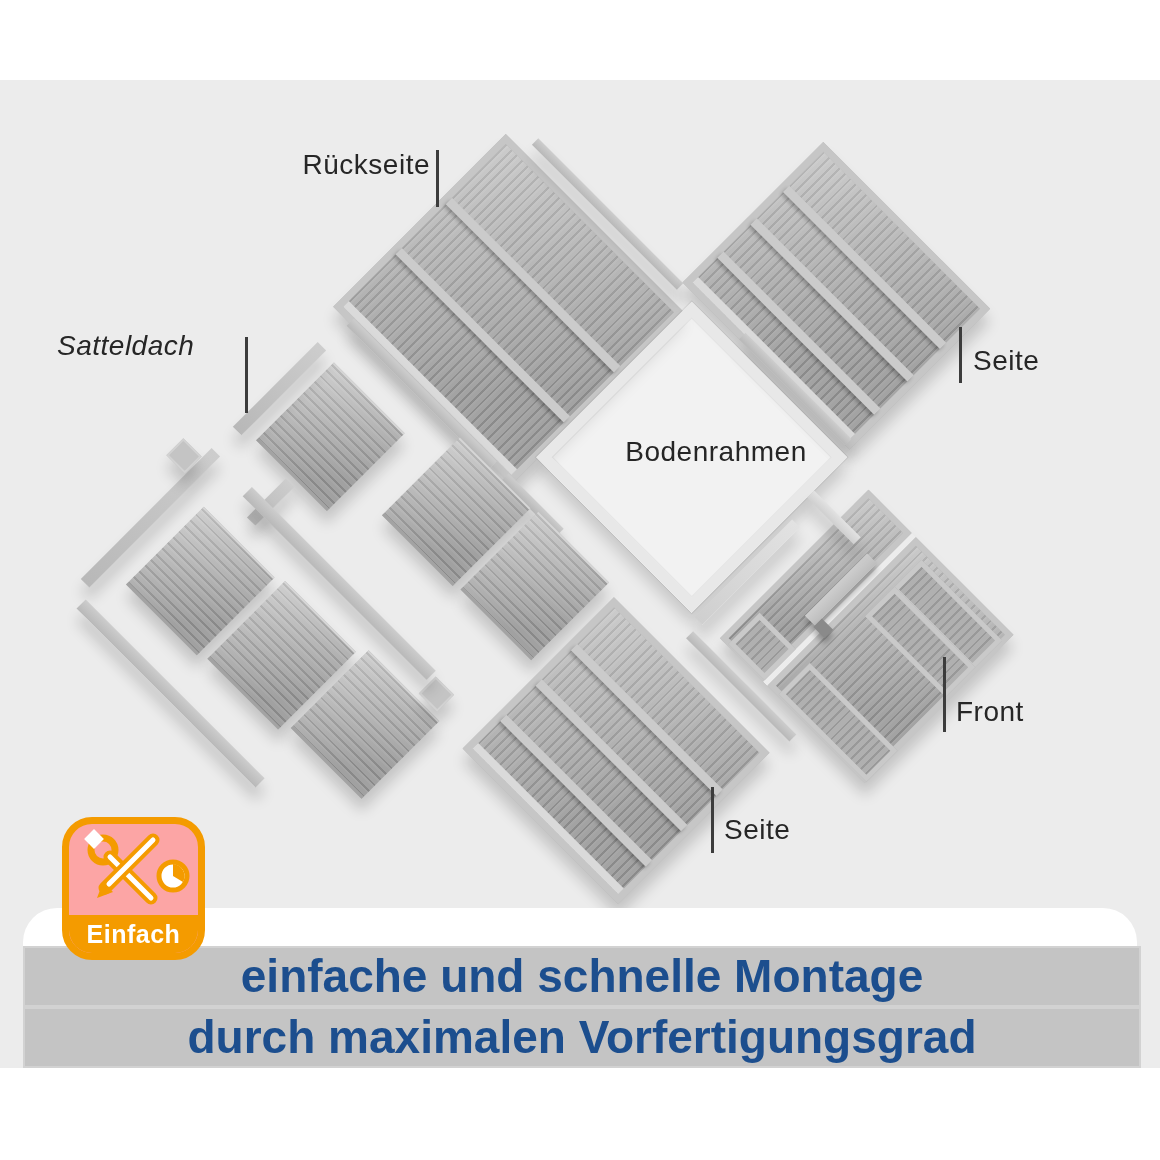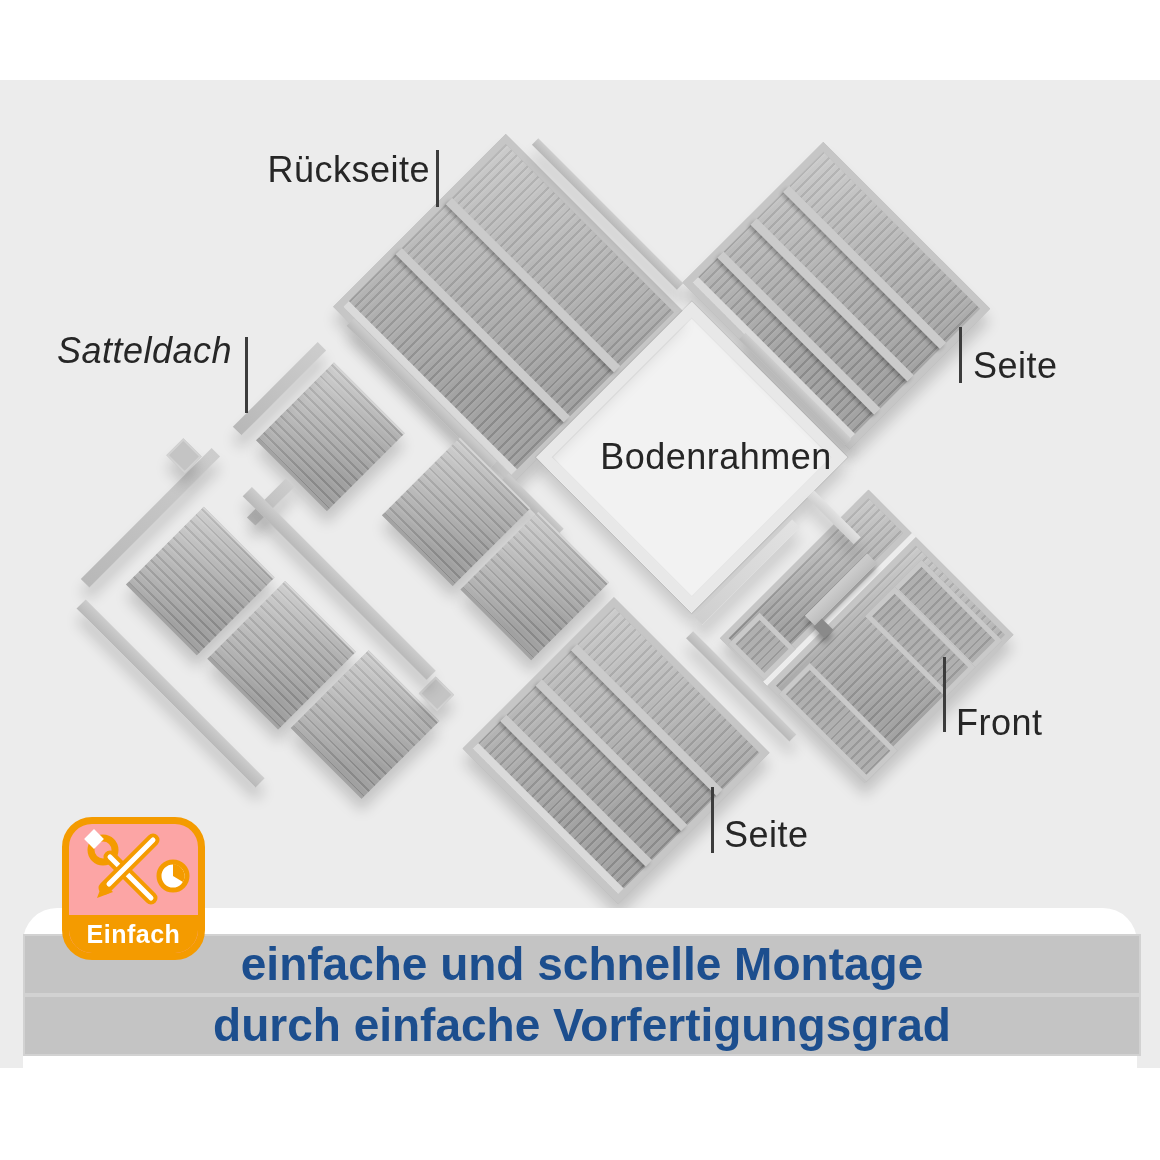--- a/index.html
+++ b/index.html
@@ -46,36 +46,36 @@
   
   .door{position:absolute;border:6px solid #c6c6c6;
         background:
         linear-gradient(135deg, rgba(255,255,255,.28), rgba(0,0,0,.10) 75%),
         repeating-linear-gradient(90deg, rgba(60,60,60,.22) 0 2px, rgba(255,255,255,.06) 2px 4px, transparent 4px 7.5px),
         #b5b5b5;}
   .lite{position:absolute;border:5px solid #c9c9c9;
         background:repeating-linear-gradient(90deg, rgba(60,60,60,.20) 0 2px, transparent 2px 7px), #b0b0b0;}
 
   
-  .lbl{position:absolute;color:#262626;font-size:36px;line-height:1.1;letter-spacing:.5px;}
+  .lbl{position:absolute;color:#262626;font-size:28px;line-height:1.1;letter-spacing:.5px;}
   .tick{position:absolute;width:3px;background:#3c3c3c;}
 
   
   .badge{position:absolute;left:62px;top:817px;width:143px;height:143px;background:#fca5a5;
          border:7px solid #f49b00;border-radius:30px;box-sizing:border-box;overflow:hidden;z-index:5;}
   .badge-bar{position:absolute;left:0;right:0;bottom:0;height:38px;background:#f49b00;
          display:flex;align-items:center;justify-content:center;}
   .badge-bar span{color:#ffffff;font-weight:bold;font-size:25px;letter-spacing:.5px;}
   .badge-icon{position:absolute;left:4px;top:2px;}
 
   
   .card{position:absolute;left:23px;top:908px;width:1114px;height:252px;background:#ffffff;
         border-radius:34px 34px 0 0;z-index:3;}
   .cap{width:100%;text-align:center;color:#1c4e8e;font-weight:bold;font-size:46px;line-height:57px;}
-  .cap1{margin-top:26px;}
+  .cap1{margin-top:38px;}
 </style>
 </head>
 <body>
 
 <div id="stage">
 
   <div class="canvas">
 
     <div class="rot">
 
@@ -144,30 +144,30 @@
 
     <div class="lbl" style="left:57px;top:251px;font-style:italic;">Satteldach</div>
     <div class="tick" style="left:245px;top:257px;height:76px;"></div>
 
     <div class="lbl" style="left:552px;top:357px;width:240px;text-align:center;margin-left:44px;">Bodenrahmen</div>
 
     <div class="tick" style="left:959px;top:247px;height:56px;"></div>
     <div class="lbl" style="left:973px;top:266px;">Seite</div>
 
     <div class="tick" style="left:943px;top:577px;height:75px;"></div>
-    <div class="lbl" style="left:956px;top:617px;margin-top:6px;">Front</div>
+    <div class="lbl" style="left:956px;top:617px;">Front</div>
 
     <div class="tick" style="left:711px;top:707px;height:66px;"></div>
     <div class="lbl" style="left:724px;top:735px;">Seite</div>
 
   </div>
 
   <div class="card">
     <div class="cap cap1">einfache und schnelle Montage</div>
-    <div class="cap">durch einfache Vorfertigungsgrad</div>
+    <div class="cap">durch maximalen Vorfertigungsgrad</div>
   </div>
 
   <div class="badge">
     <svg class="badge-icon" width="124" height="92" viewBox="0 0 124 92">
 
       <g>
         <circle cx="30" cy="24" r="12" fill="none" stroke="#f49b00" stroke-width="7"></circle>
         <rect x="14" y="6" width="14" height="14" fill="#ffffff" transform="rotate(-45 21 13)"></rect>
         <line x1="37" y1="31" x2="78" y2="72" stroke="#f49b00" stroke-width="13" stroke-linecap="round"></line>
         <line x1="37" y1="31" x2="78" y2="72" stroke="#ffffff" stroke-width="5" stroke-linecap="round"></line>

